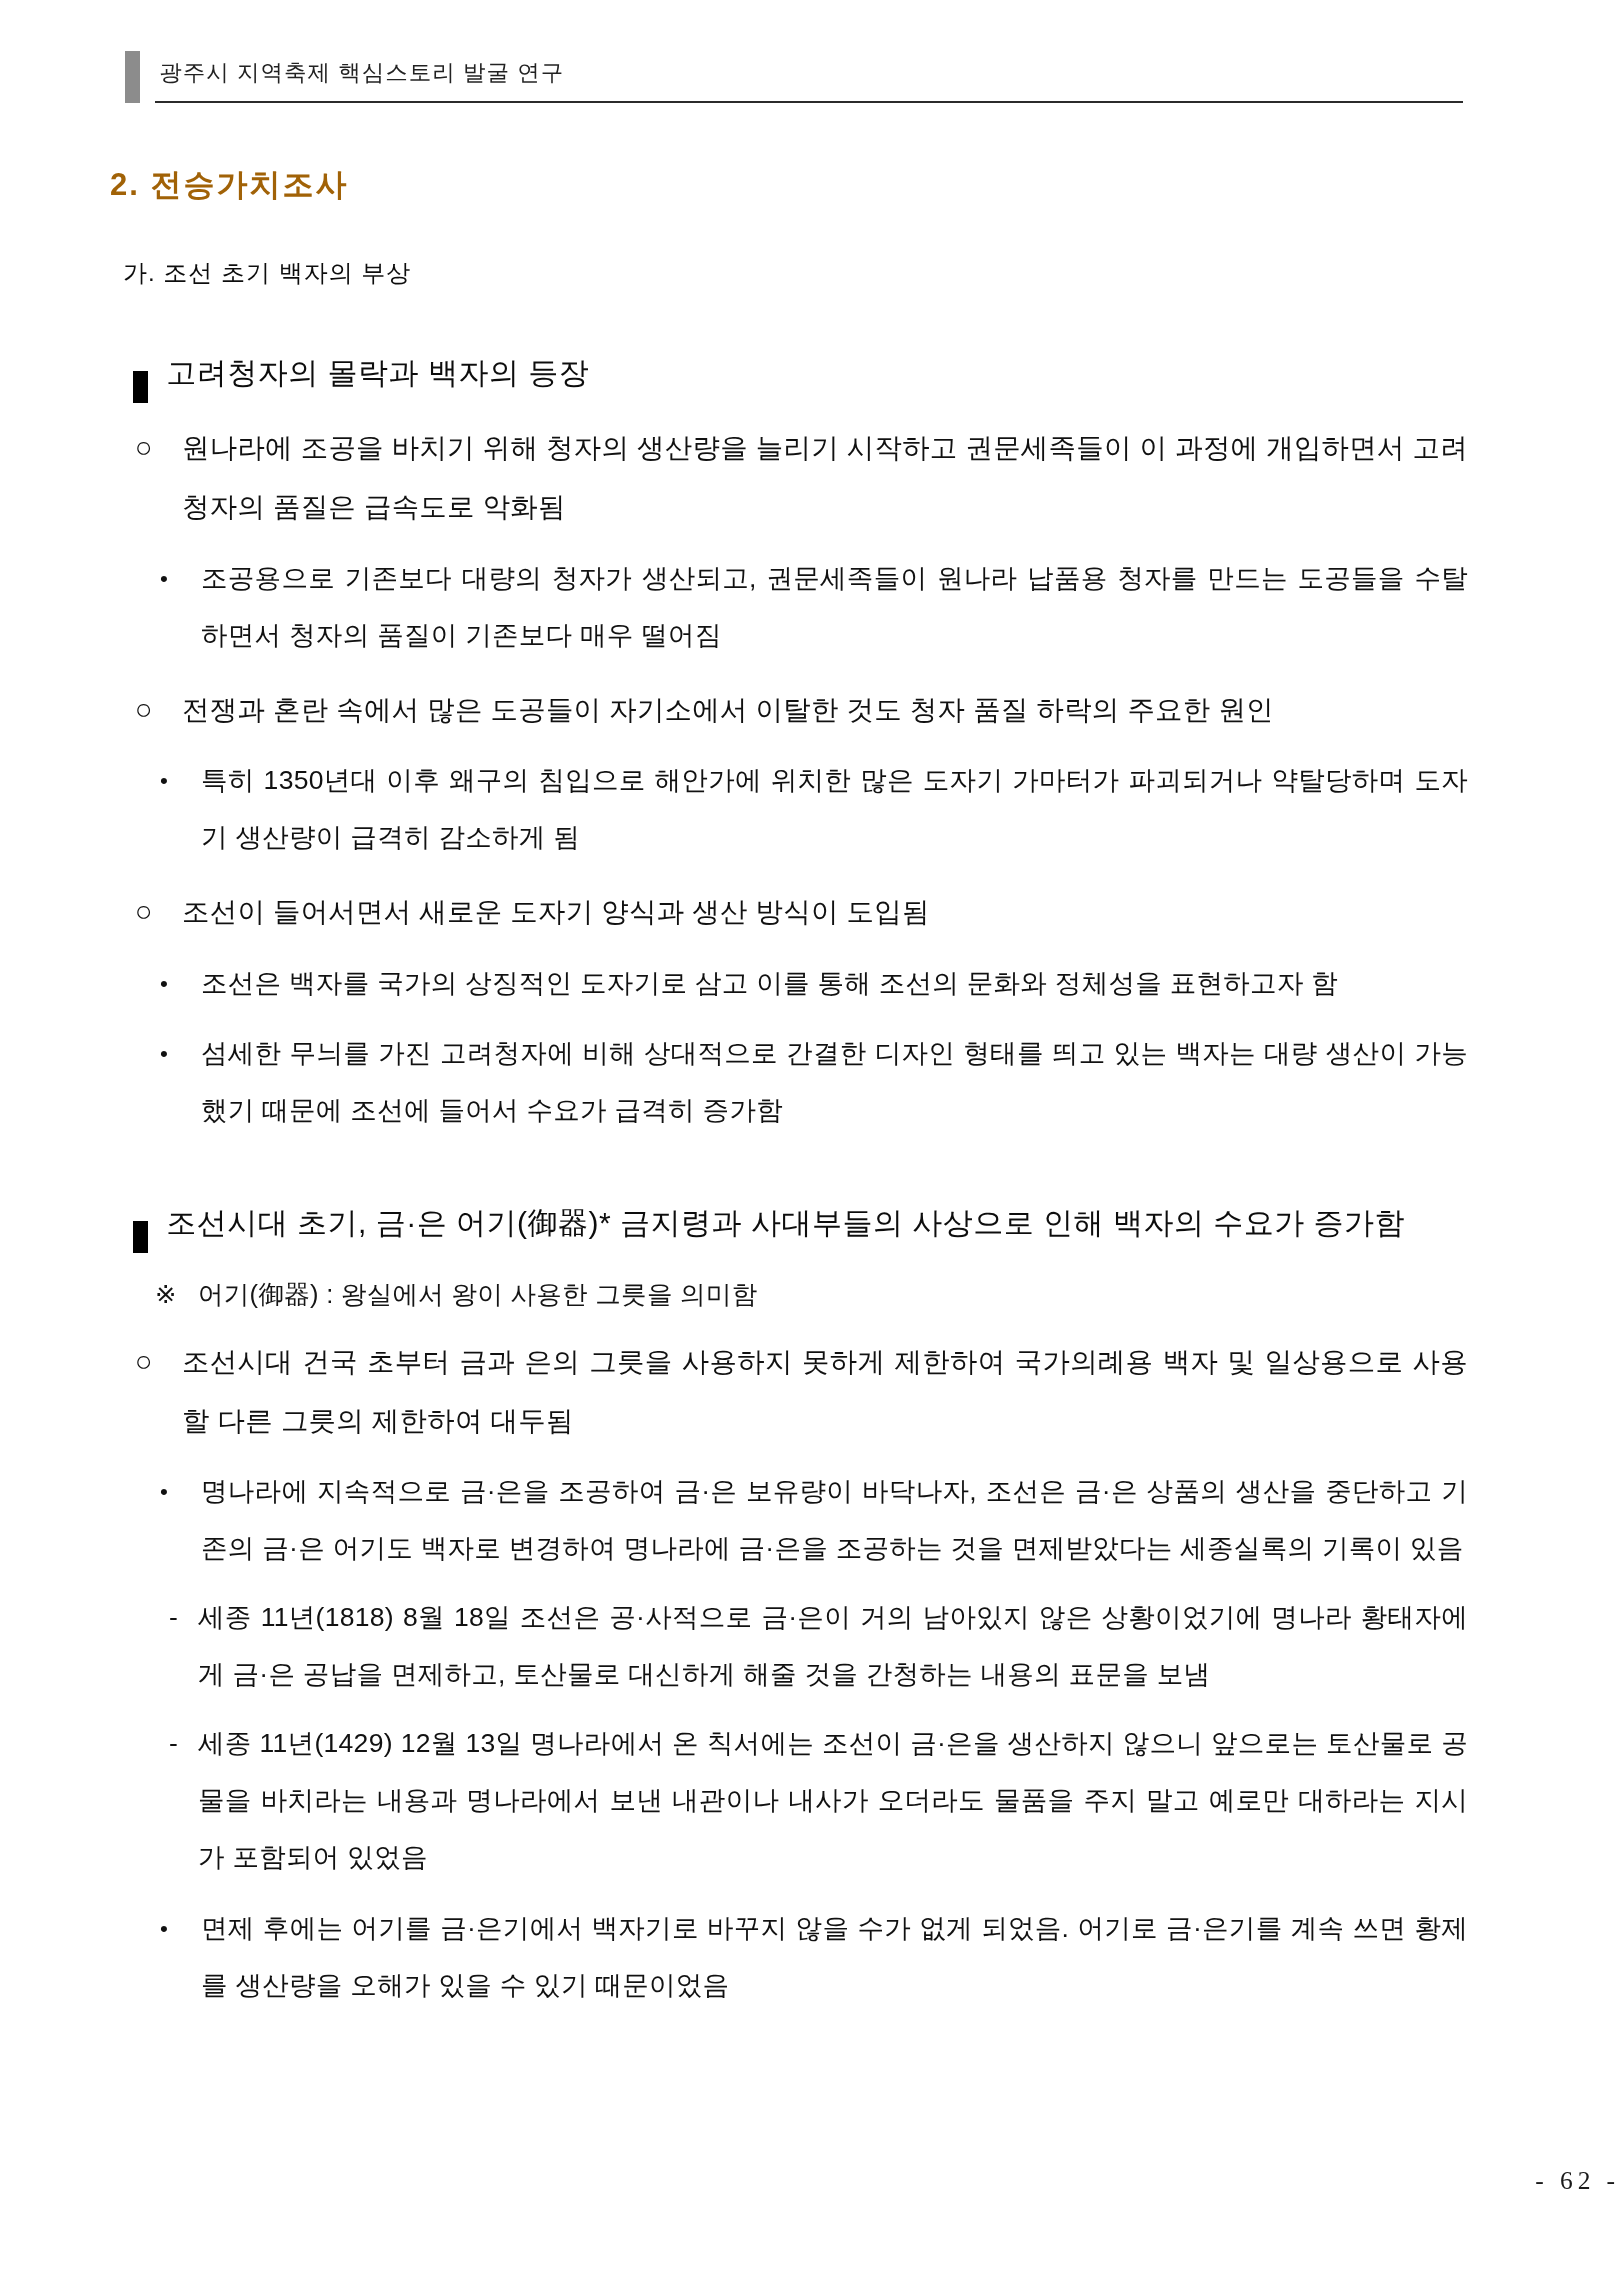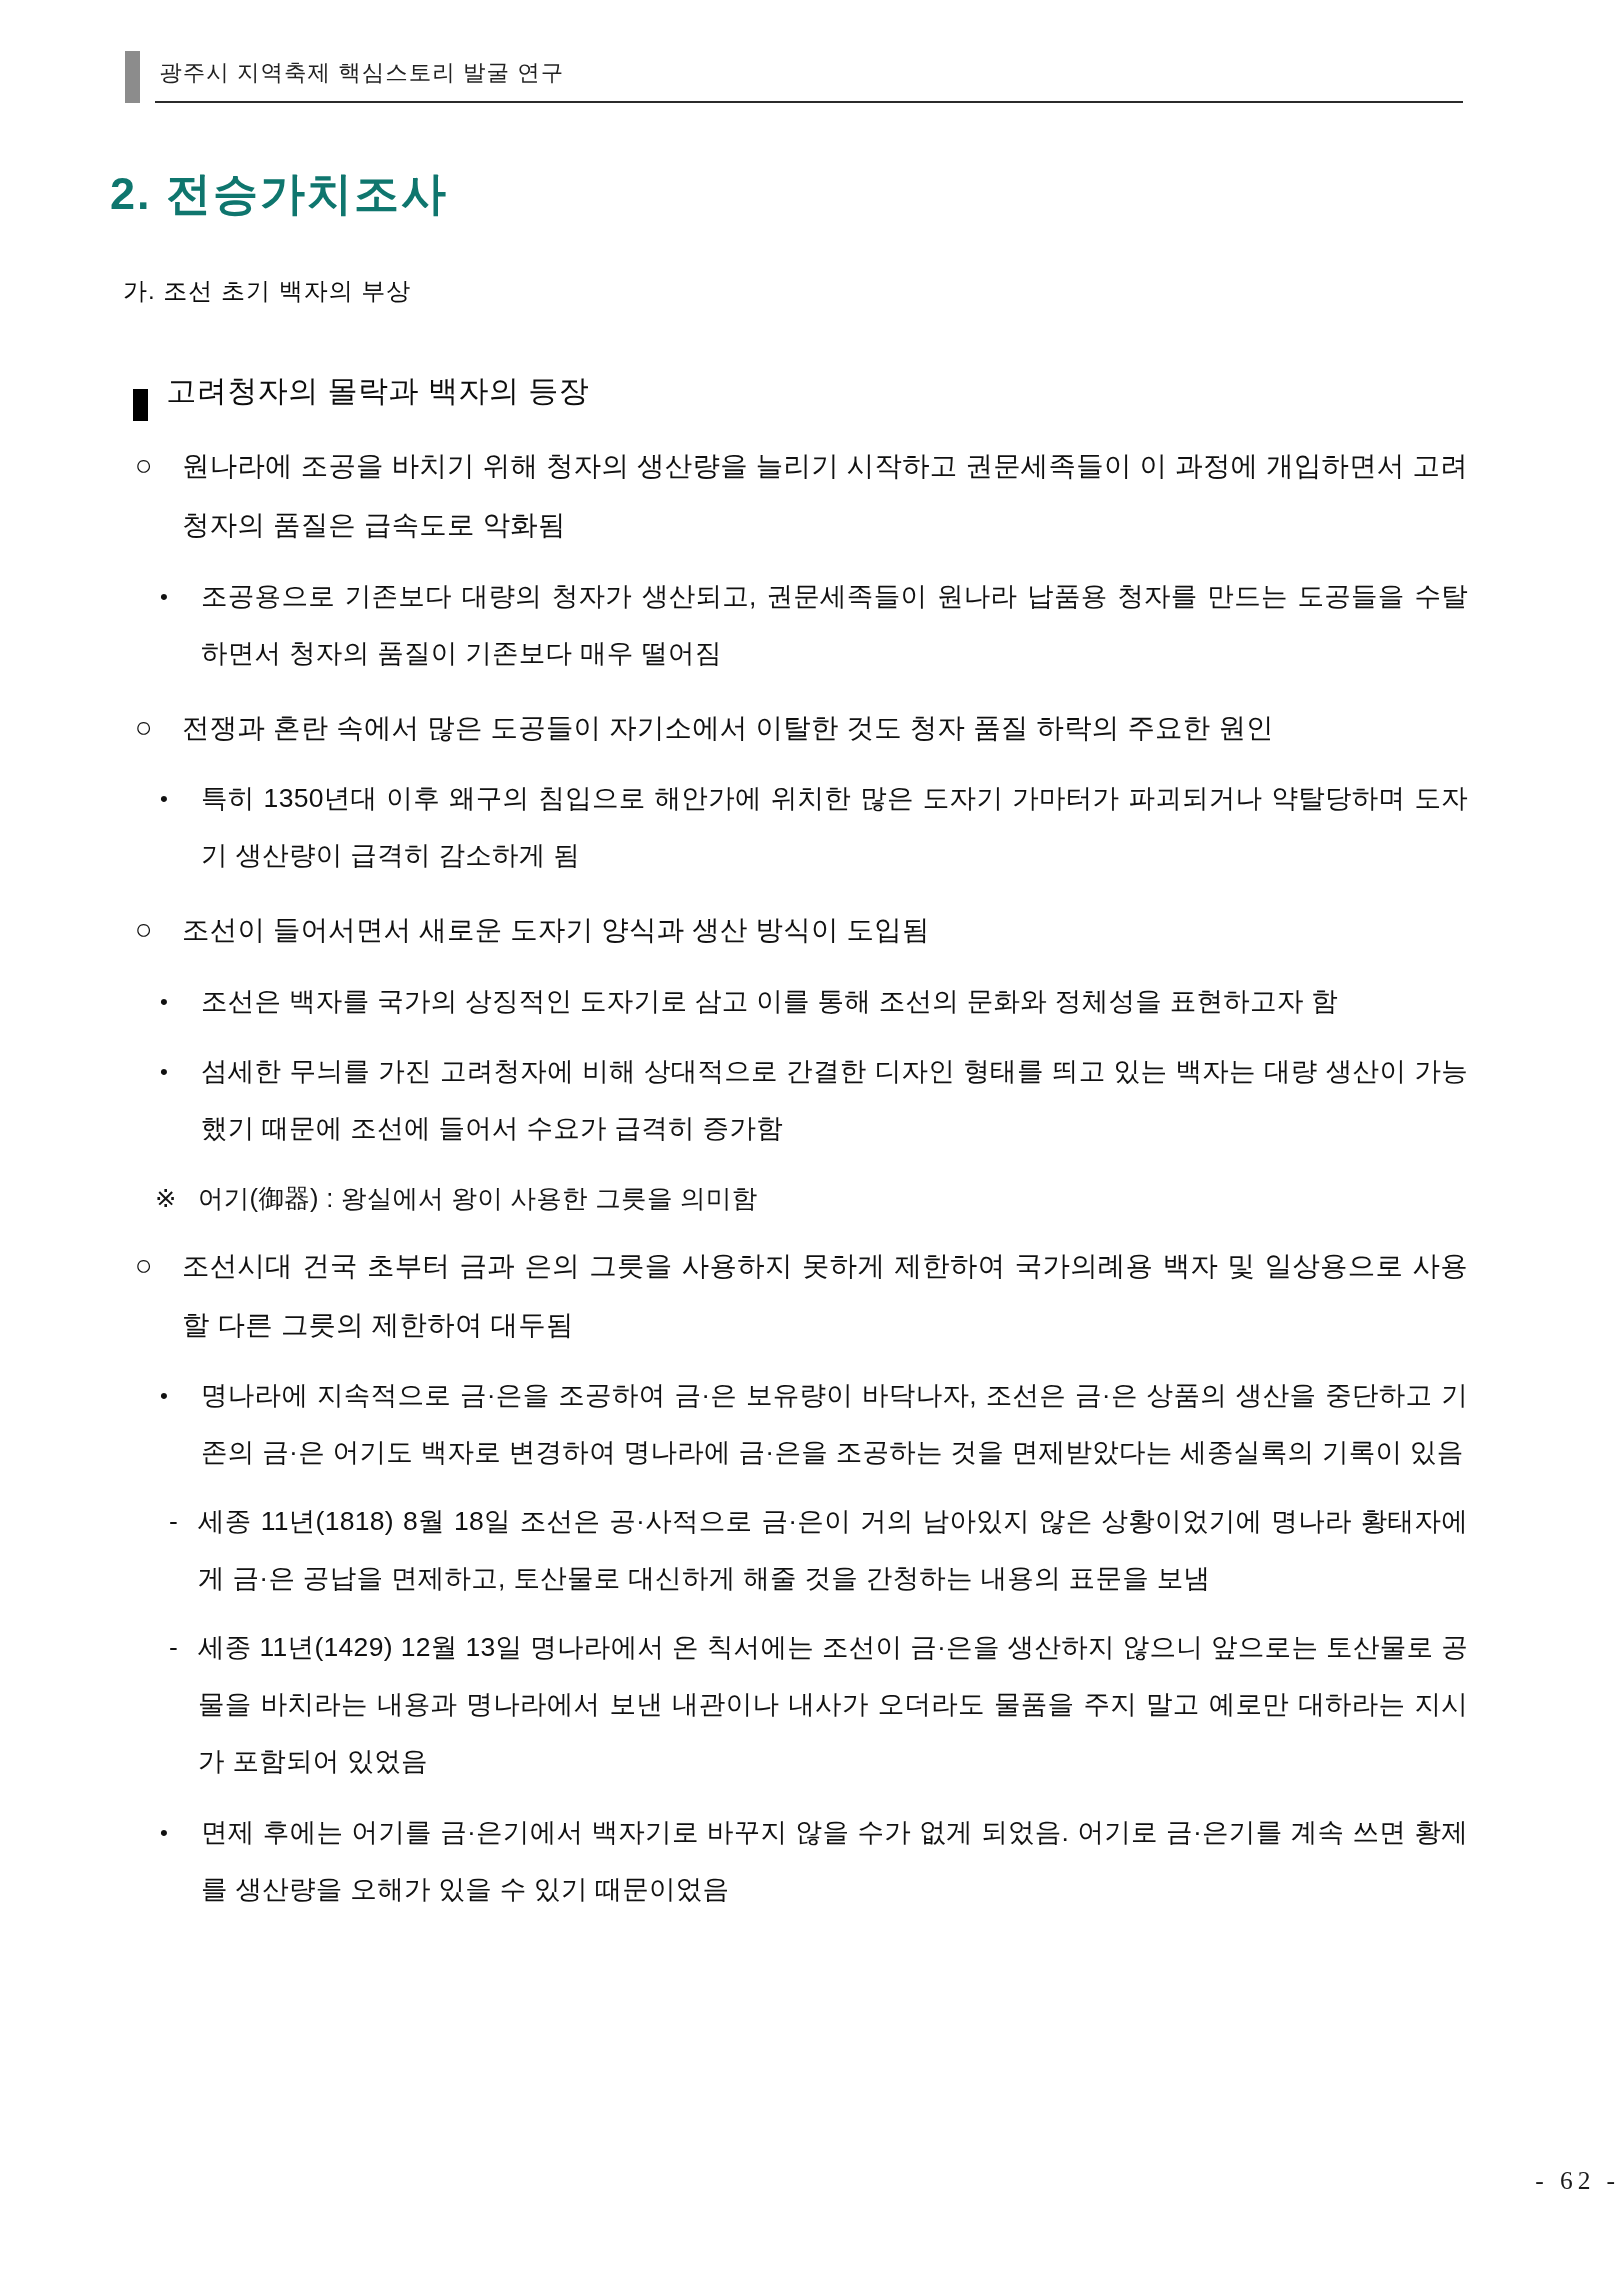--- a/index.html
+++ b/index.html
@@ -13,21 +13,21 @@
   .header { display:flex; align-items:stretch; margin:51px 157px 0 125px; }
   .header-bar { width:14.7px; background:#8c8c8c; flex:none; }
   .header-right {
     flex:1; margin-left:15.7px; padding:5.9px 0 12.7px 3.9px;
     border-bottom:2px solid #2b2b2b;
     font-size:22.5px; letter-spacing:1px; color:#222222;
   }
   
   .chapter-title {
     margin:61px 157px 0 110px;
-    font-size:45px; font-weight:bold; letter-spacing:2px; color:#0f766e;
+    font-size:31px; font-weight:bold; letter-spacing:2px; color:#a16207;
   }
   .section-title {
     margin:51px 157px 0 123px;
     font-size:24px; letter-spacing:1px; color:#0d0d0d;
   }
   
   .block-heading {
     display:flex; margin:53px 152px 0 133px;
     font-size:30px; line-height:61px; letter-spacing:0.5px; color:#0d0d0d;align-items:flex-end;
   }
@@ -100,20 +100,24 @@
   </div>
   <div class="item dot">
     <span class="marker">•</span>
     <span class="text">조선은 백자를 국가의 상징적인 도자기로 삼고 이를 통해 조선의 문화와 정체성을 표현하고자 함</span>
   </div>
   <div class="item dot">
     <span class="marker">•</span>
     <span class="text">섬세한 무늬를 가진 고려청자에 비해 상대적으로 간결한 디자인 형태를 띄고 있는 백자는 대량 생산이 가능했기 때문에 조선에 들어서 수요가 급격히 증가함</span>
   </div>
 
+  <div class="block-heading">
+    <div class="hbar"></div>
+    <div class="htext">조선시대 초기, 금·은 어기(御器)* 금지령과 사대부들의 사상으로 인해 백자의 수요가 증가함</div>
+  </div>
 
   <div class="footnote">
     <span class="marker">※</span>
     <span class="text">어기(御器) : 왕실에서 왕이 사용한 그릇을 의미함</span>
   </div>
 
   <div class="item circle">
     <span class="marker">○</span>
     <span class="text">조선시대 건국 초부터 금과 은의 그릇을 사용하지 못하게 제한하여 국가의례용 백자 및 일상용으로 사용할 다른 그릇의 제한하여 대두됨</span>
   </div>

